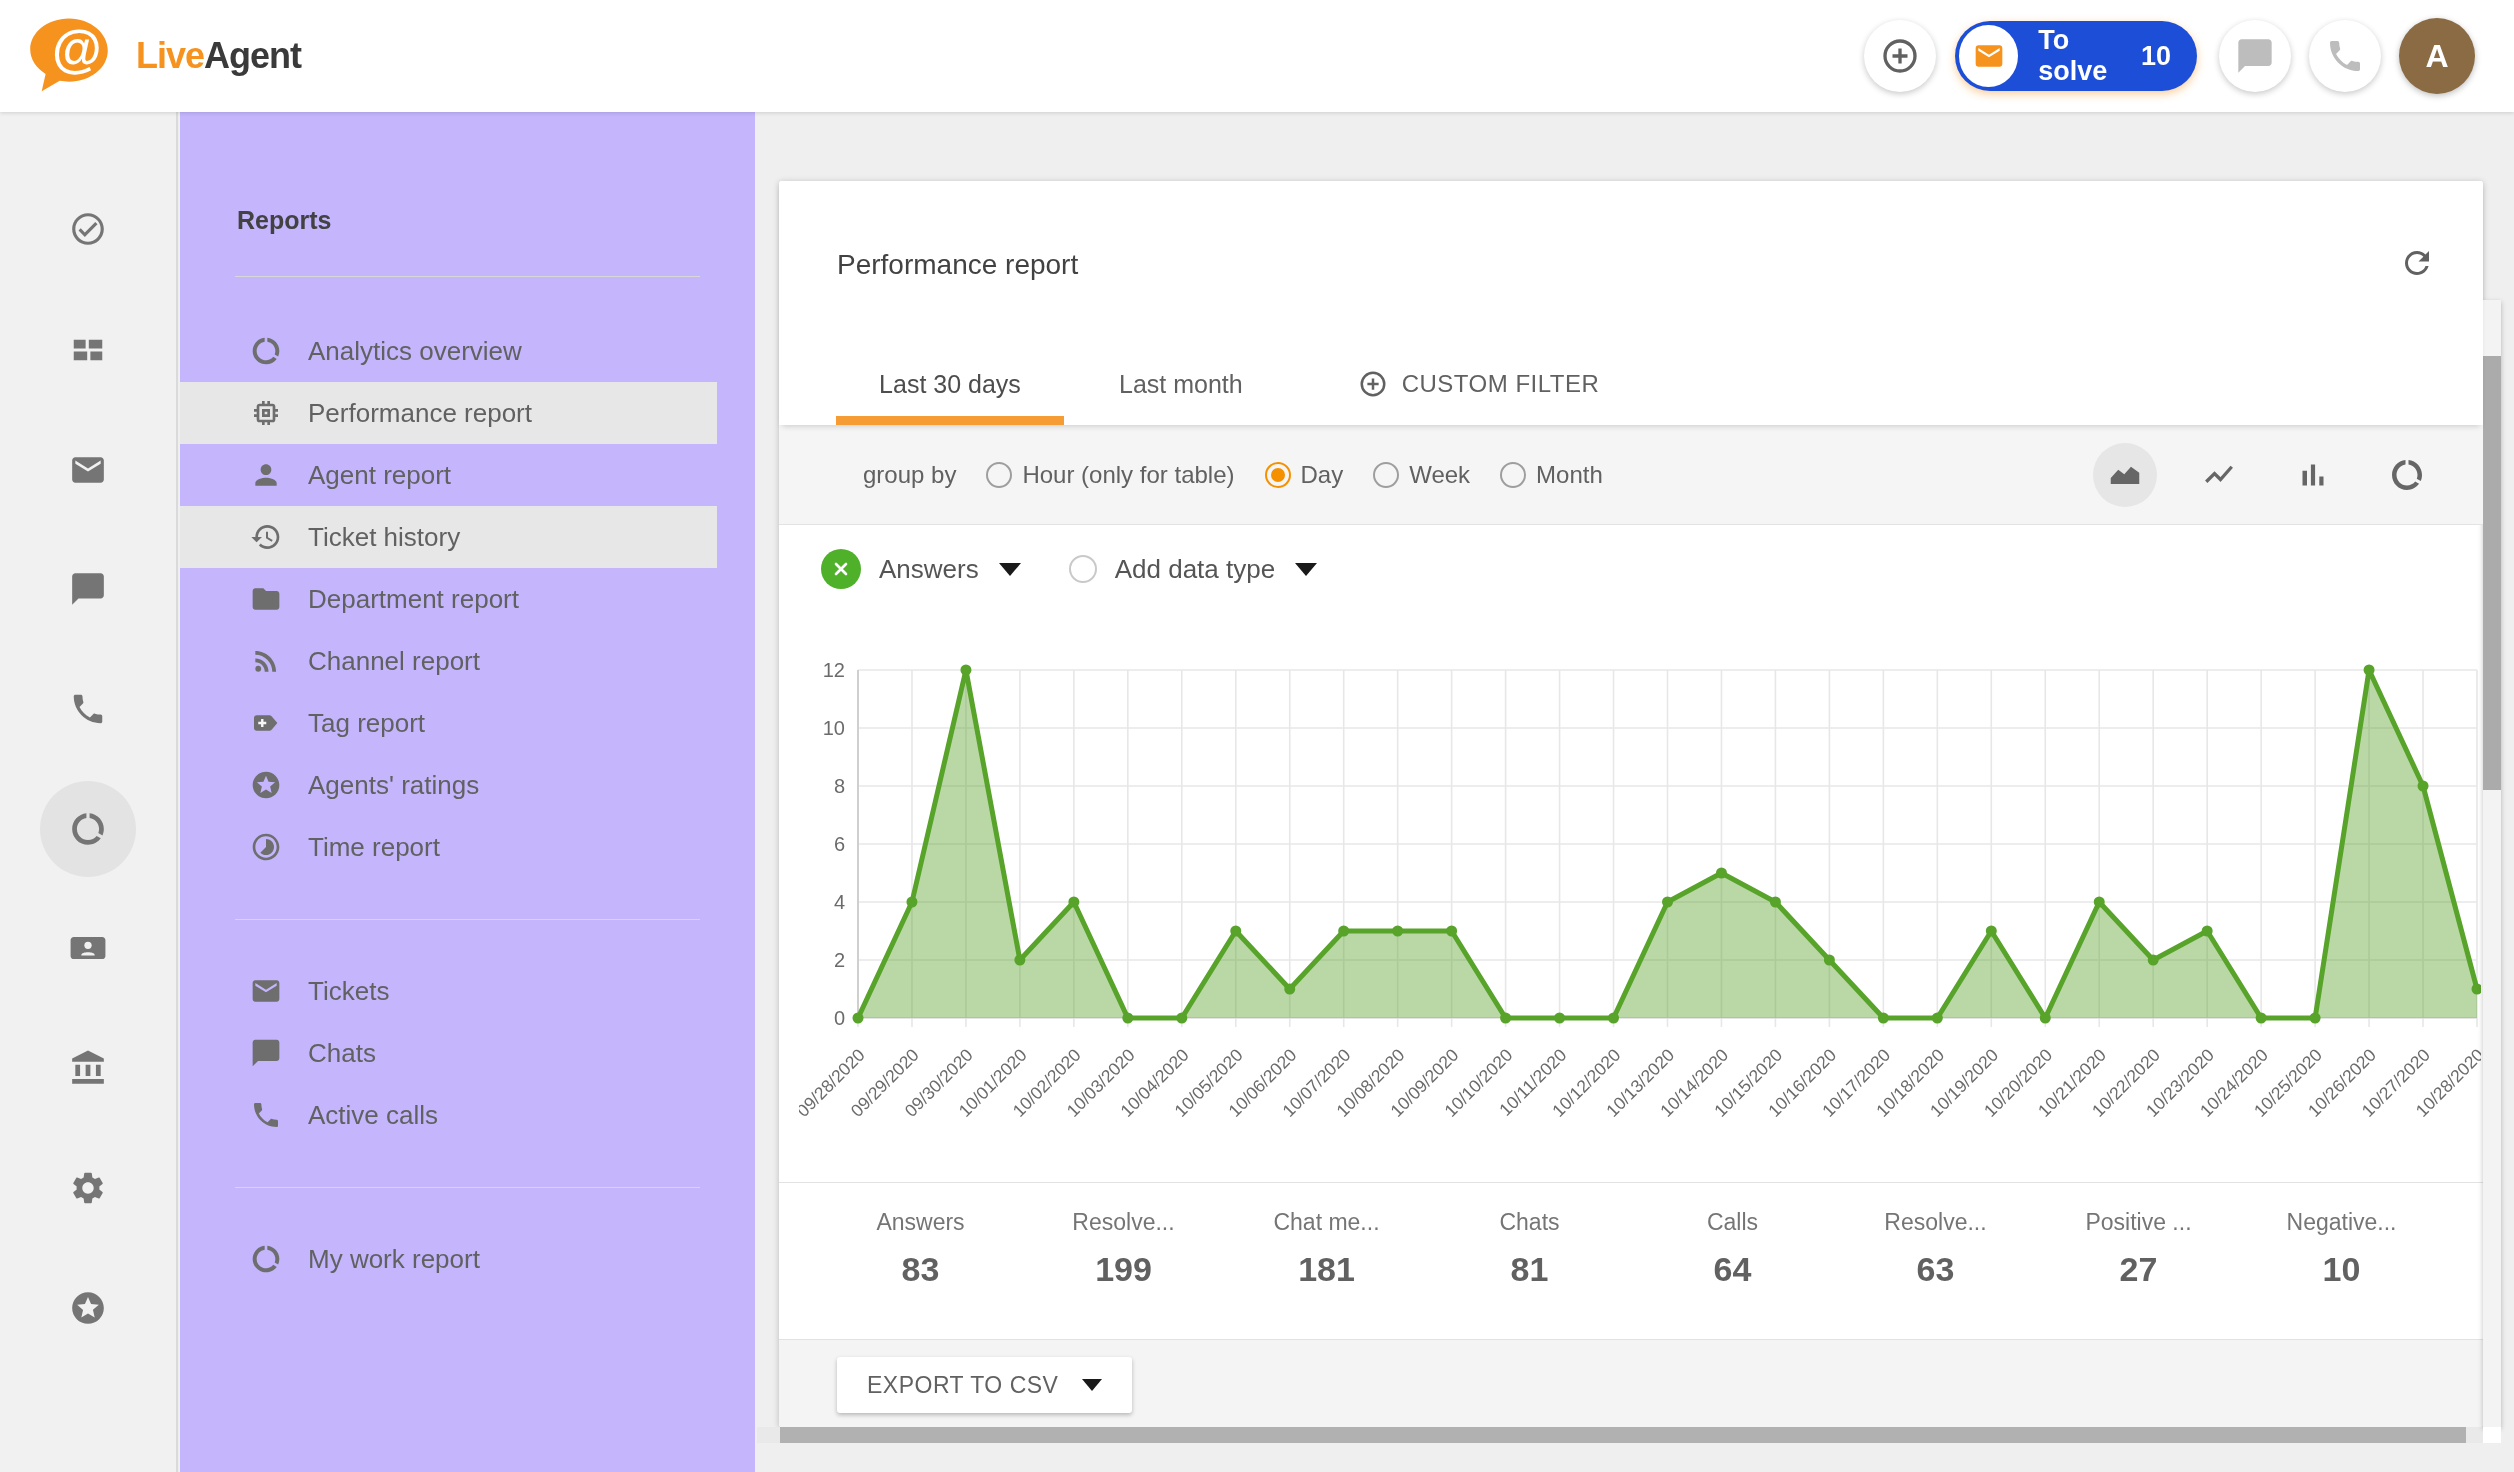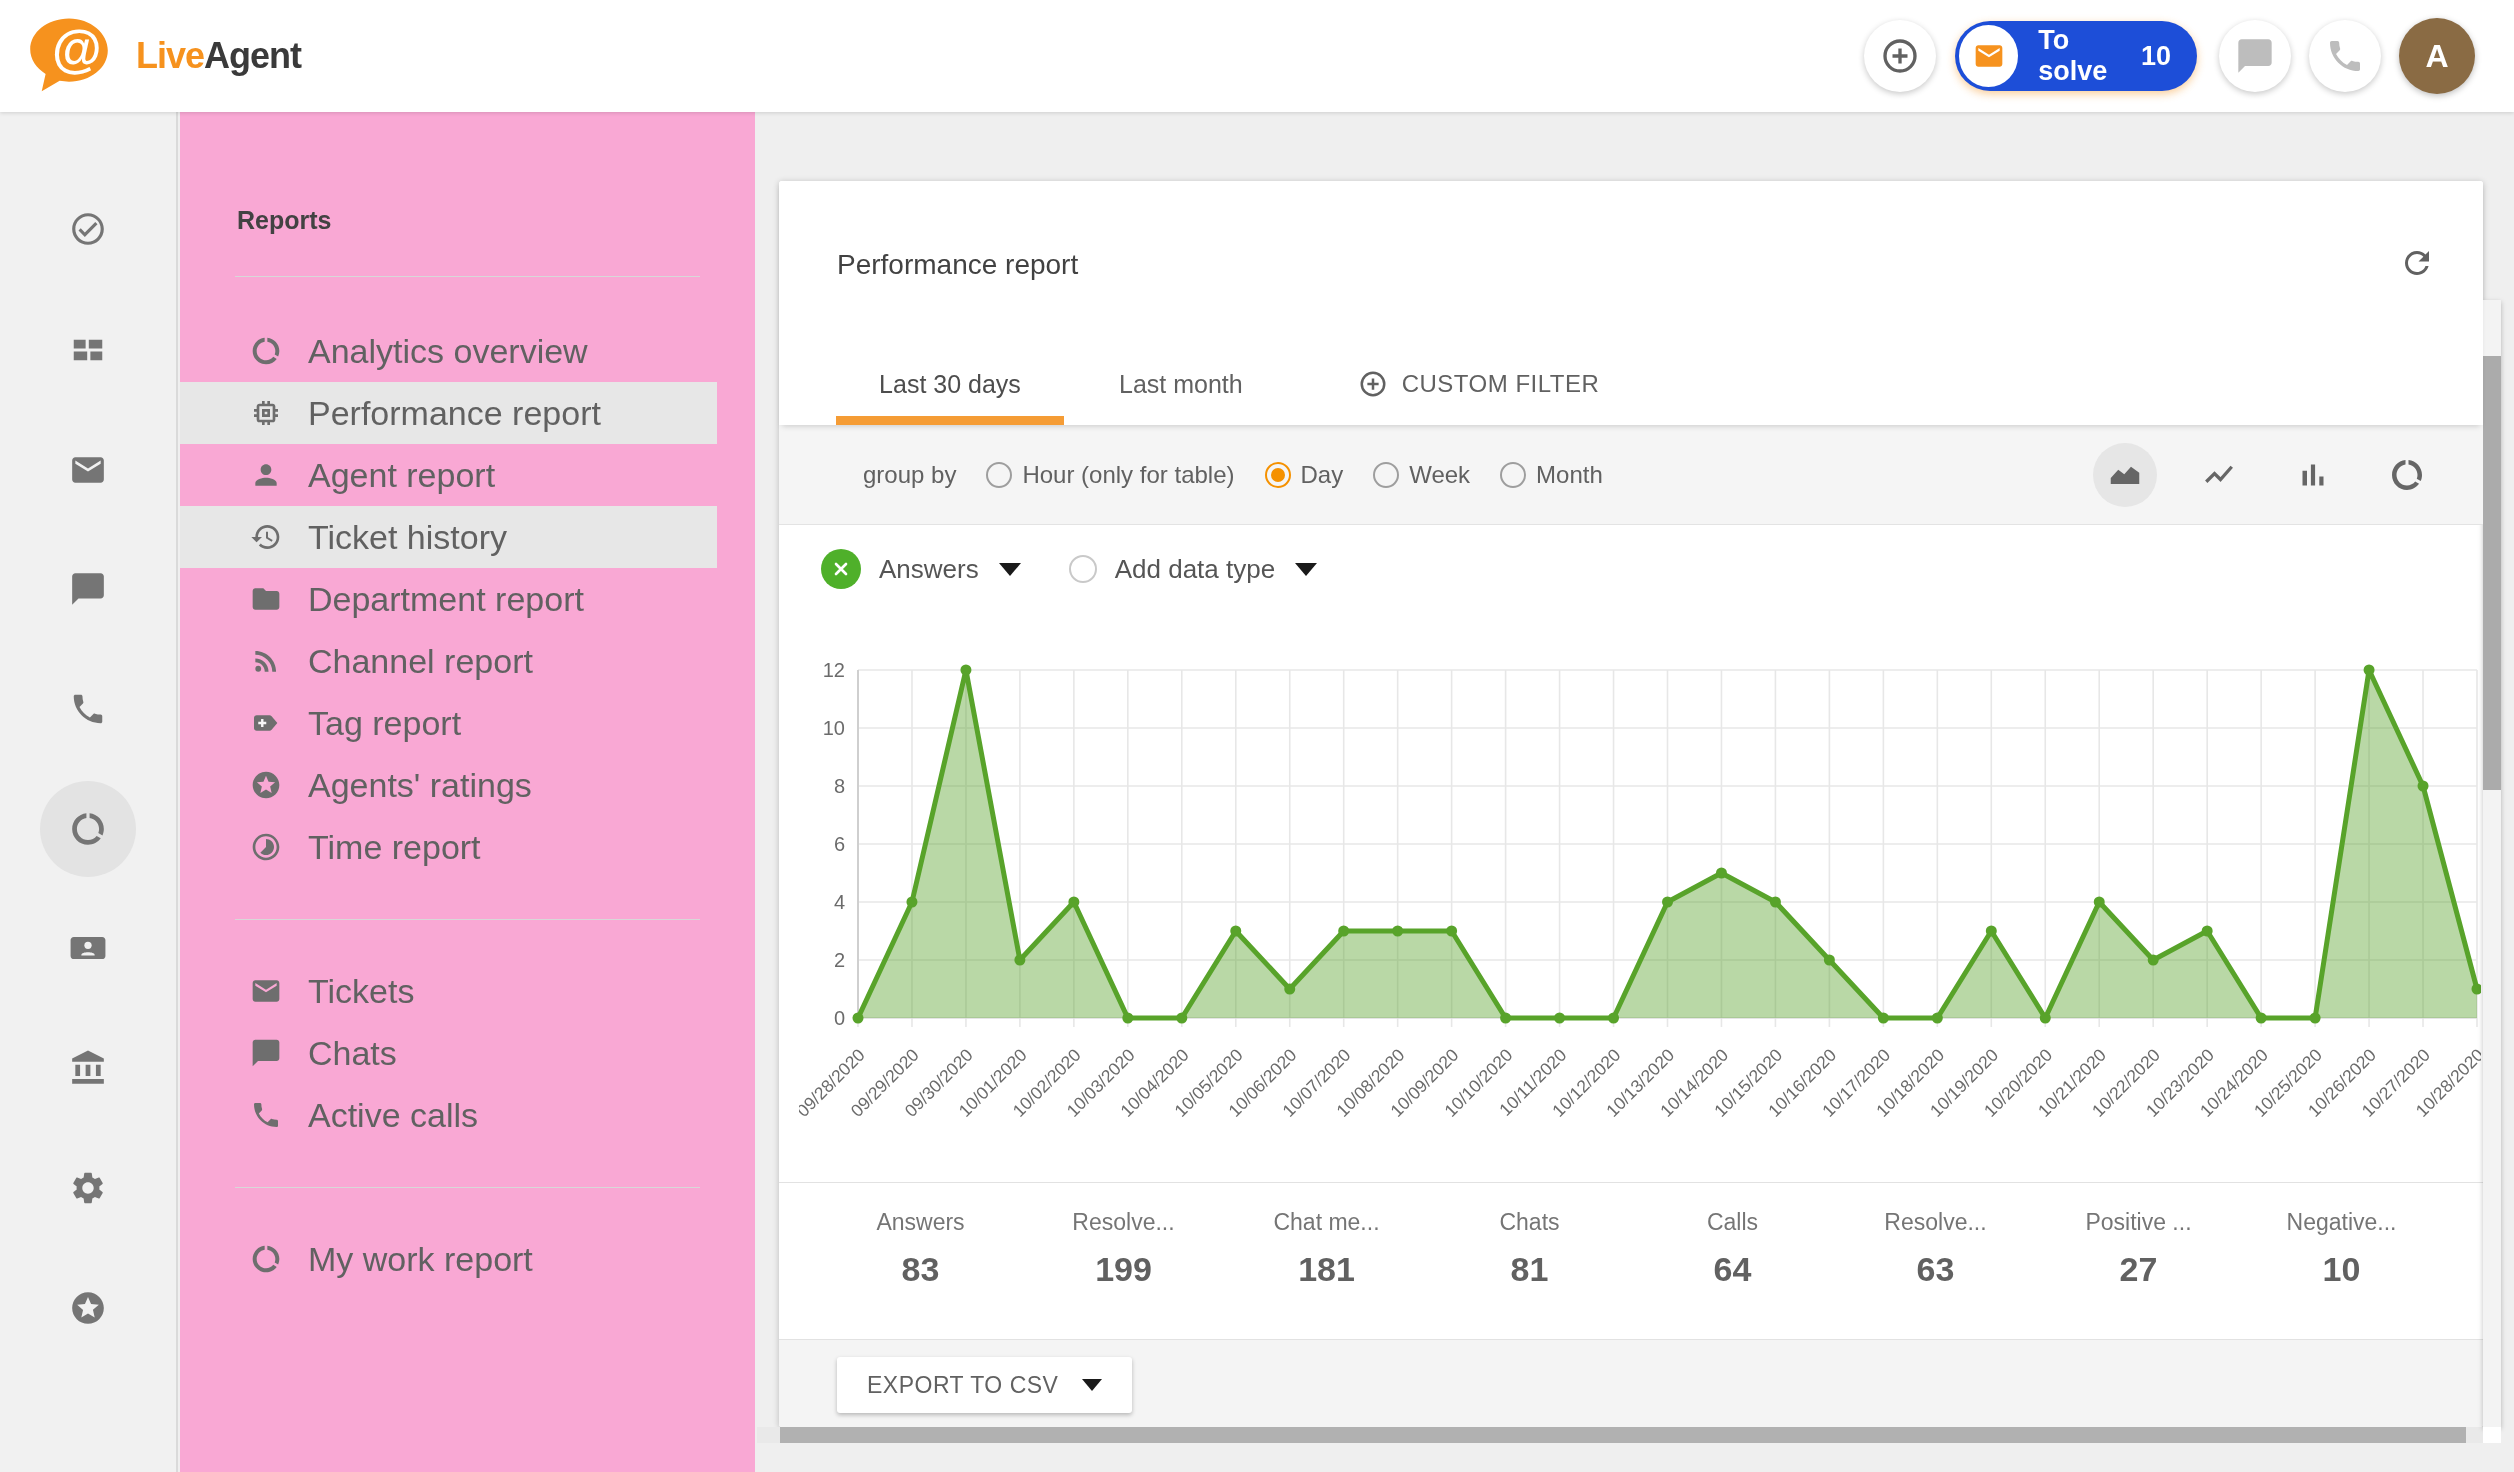--- a/index.html
+++ b/index.html
@@ -31,29 +31,29 @@
 
   
   .rail { position:absolute; left:0; top:112px; bottom:0; width:178px; background:#f1f1f1; }
   .rail:after { content:""; position:absolute; right:0; top:0; bottom:0; width:2px; background:#dadada; }
   .ritem { position:absolute; left:40px; width:96px; height:96px; display:flex; align-items:center;
            justify-content:center; border-radius:50%; color:#757575; }
   .ritem .ic { width:38px; height:38px; }
   .ritem.active { background:#e3e3e3; }
 
   
-  .navpanel { position:absolute; left:180px; top:112px; bottom:0; width:575px; background:#f9a8d4; }
+  .navpanel { position:absolute; left:180px; top:112px; bottom:0; width:575px; background:#c4b5fd; }
   .navtitle { position:absolute; left:57px; top:94px; font-size:25px; font-weight:700; color:#424242; }
   .navdiv { position:absolute; left:55px; right:55px; height:1px; background:#d8d8d8; }
   .ngroup { position:absolute; left:0; right:38px; }
   .nitem { height:62px; display:flex; align-items:center; padding-left:70px; cursor:pointer; color:#616161; }
   .nitem.hl { background:#e7e7e7; }
   .nitem .nic { width:32px; height:32px; color:#6e6e6e; margin-right:26px; flex:none; }
   .nitem .nic .ic { width:32px; height:32px; }
-  .nitem .nlb { font-size:34px; white-space:nowrap; }
+  .nitem .nlb { font-size:26px; white-space:nowrap; }
 
   
   .card { position:absolute; left:779px; top:181px; width:1704px; height:1246px; background:#fff;
           border-radius:3px; box-shadow:0 1px 6px rgba(0,0,0,.22); }
   .cardtop { position:absolute; left:0; top:0; right:0; height:244px; background:#fff; z-index:3;
              box-shadow:0 4px 6px -3px rgba(0,0,0,.18); border-radius:3px 3px 0 0; }
   .ctitle { position:absolute; left:58px; top:68px; font-size:28px; font-weight:500; color:#424242; }
   .refreshbtn { position:absolute; right:44px; top:60px; width:44px; height:44px; color:#616161;
                 display:flex; align-items:center; justify-content:center; }
   .refreshbtn .ic { width:36px; height:36px; }

